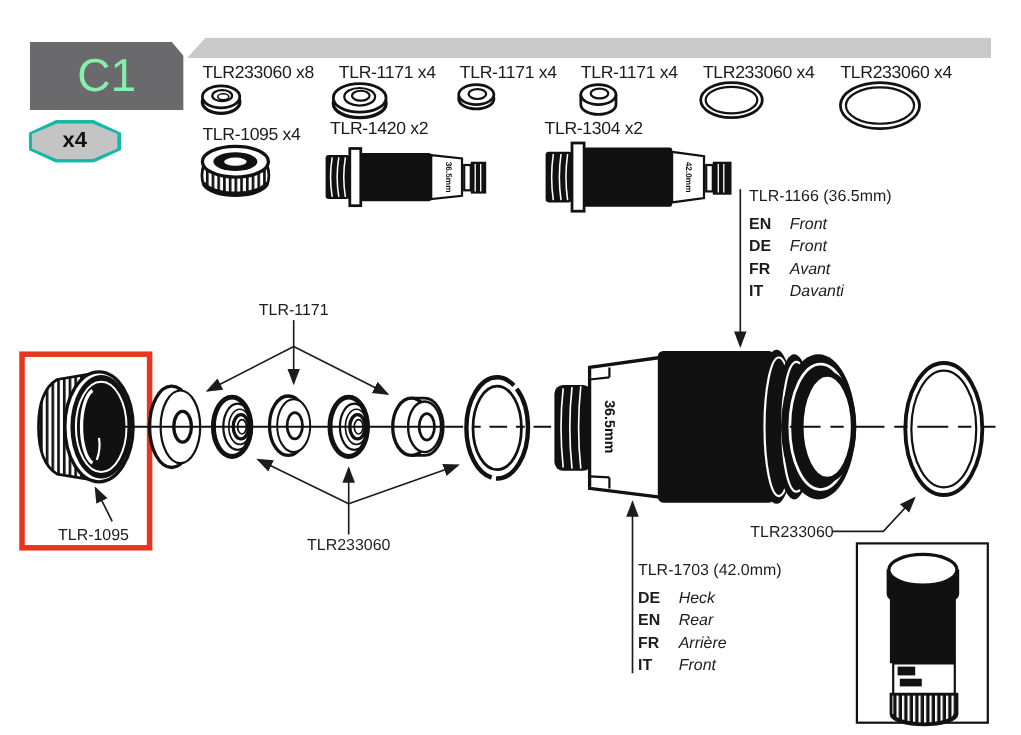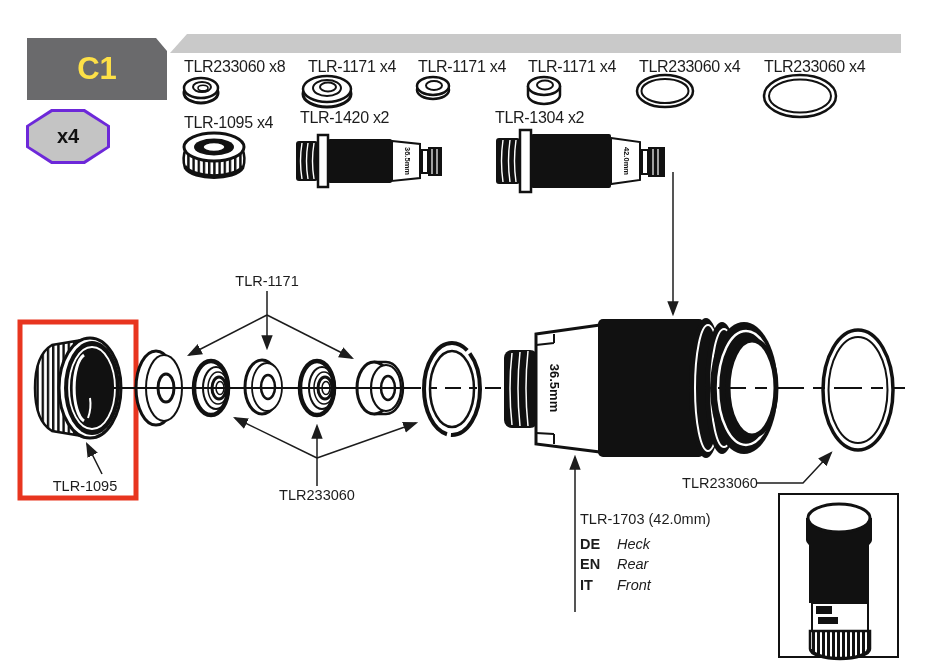--- a/index.html
+++ b/index.html
@@ -3,24 +3,24 @@
 <meta charset="utf-8">
 <style>
   html,body{margin:0;padding:0;background:#fff;}
   #page{position:relative;width:928px;height:668px;background:#fff;overflow:hidden;
         font-family:"Liberation Sans",sans-serif;color:#1c1c1c;}
   .abs{position:absolute;}
   
   #c1-flag{left:27px;top:38px;width:140px;height:62px;background:#6a6a6c;
            clip-path:polygon(0 0,129px 0,140px 13px,140px 100%,0 100%);
            display:flex;align-items:center;justify-content:center;}
-  #c1-flag span{color:#fde047;font-weight:bold;font-size:31px;letter-spacing:0;}
+  #c1-flag span{color:#86efac;font-weight:normal;font-size:42px;letter-spacing:0;}
   #top-bar{left:170px;top:34px;width:731px;height:19px;background:#c9c9c9;
            clip-path:polygon(17px 0,100% 0,100% 100%,0 100%);}
-  #octagon-outer{left:26px;top:109px;width:48px;height:55px;background:#6d28d9;
+  #octagon-outer{left:26px;top:109px;width:48px;height:39px;background:#14b8a6;
            clip-path:polygon(30% 0,70% 0,100% 30%,100% 70%,70% 100%,30% 100%,0 70%,0 30%);padding-left:36px;}
   #octagon-inner{position:absolute;inset:3px;background:#c4c4c4;
            clip-path:polygon(30% 0,70% 0,100% 30%,100% 70%,70% 100%,30% 100%,0 70%,0 30%);
            display:flex;align-items:center;justify-content:center;}
   #octagon-inner span{font-weight:bold;font-size:20px;color:#111;}
   
   .plabel{position:absolute;font-weight:normal;font-size:16px;letter-spacing:-0.3px;white-space:nowrap;}
   
   .ann{position:absolute;white-space:nowrap;}
   .ann-title{font-size:14.5px;margin-bottom:7px;}
@@ -49,24 +49,32 @@
   <div class="plabel" style="left:308px;top:58px">TLR-1171 x4</div>
   <div class="plabel" style="left:418px;top:58px">TLR-1171 x4</div>
   <div class="plabel" style="left:528px;top:58px">TLR-1171 x4</div>
   <div class="plabel" style="left:639px;top:58px">TLR233060 x4</div>
   <div class="plabel" style="left:764px;top:58px">TLR233060 x4</div>
 
   <div class="plabel" style="left:184px;top:114px">TLR-1095 x4</div>
   <div class="plabel" style="left:300px;top:109px">TLR-1420 x2</div>
   <div class="plabel" style="left:495px;top:109px">TLR-1304 x2</div>
 
+  <div class="ann" style="left:681px;top:171px">
+    <div class="ann-title">TLR-1166 (36.5mm)</div>
+    <div class="ann-row"><span class="code">EN</span><span class="val">Front</span></div>
+    <div class="ann-row"><span class="code">DE</span><span class="val">Front</span></div>
+    <div class="ann-row"><span class="code">FR</span><span class="val">Avant</span></div>
+    <div class="ann-row"><span class="code">IT</span><span class="val">Davanti</span></div>
+  </div>
   <div class="ann" style="left:580px;top:511px">
     <div class="ann-title">TLR-1703 (42.0mm)</div>
     <div class="ann-row"><span class="code">DE</span><span class="val">Heck</span></div>
     <div class="ann-row"><span class="code">EN</span><span class="val">Rear</span></div>
+    <div class="ann-row"><span class="code">FR</span><span class="val">Arrière</span></div>
     <div class="ann-row"><span class="code">IT</span><span class="val">Front</span></div>
   </div>
 
   <svg class="abs" style="left:0;top:0" width="928" height="668" viewBox="0 0 928 668">
     <defs>
       <marker id="ah" viewBox="0 0 10 10" refX="8.5" refY="5" markerWidth="10" markerHeight="10" orient="auto-start-reverse">
         <path d="M0,1.2 L10,5 L0,8.8 z" fill="#1c1c1c"></path>
       </marker>
       <pattern id="knurlV" width="5.2" height="6" patternUnits="userSpaceOnUse">
         <rect width="5.2" height="6" fill="#fff"></rect>

